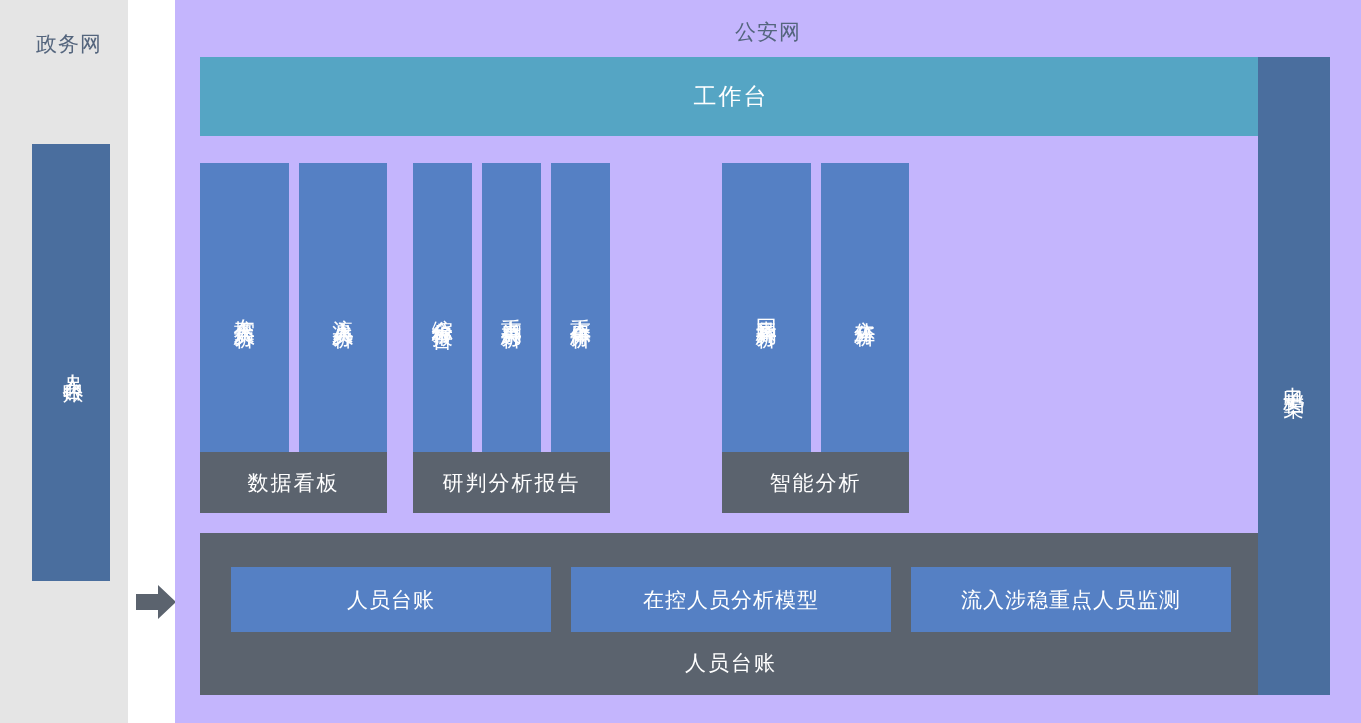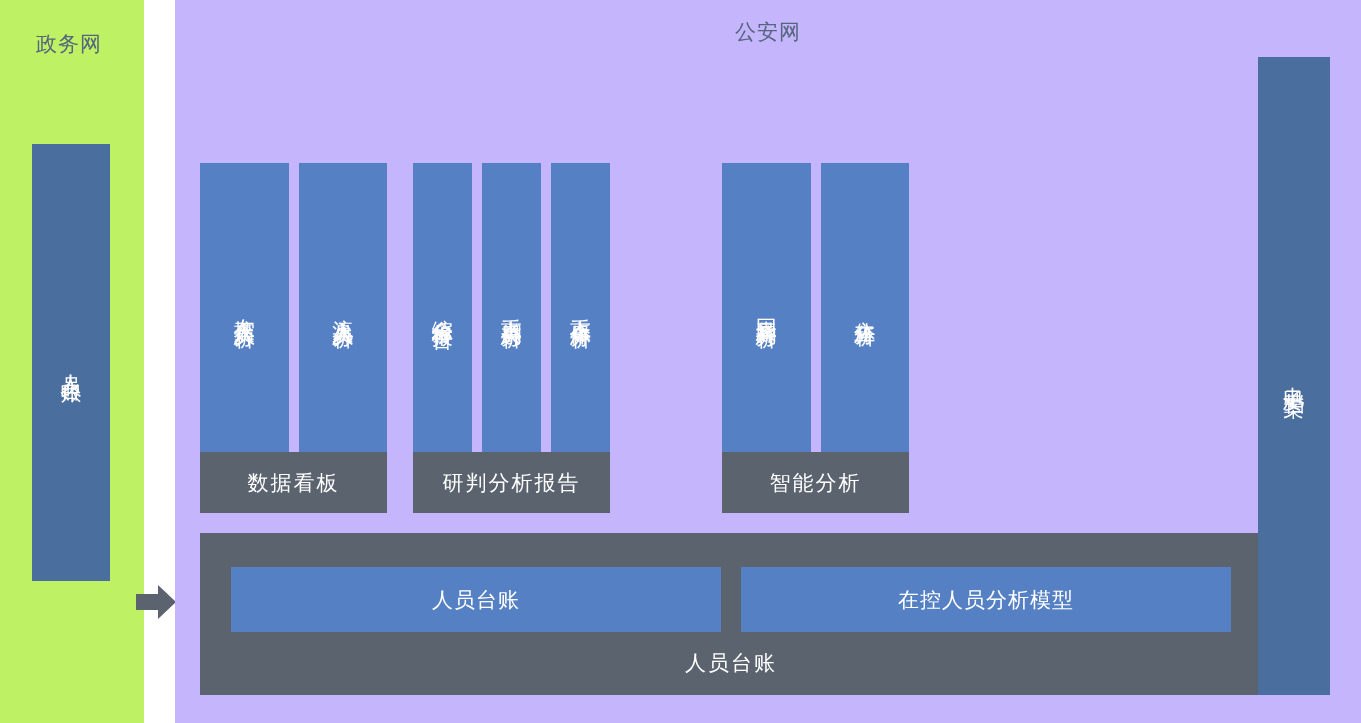--- a/index.html
+++ b/index.html
@@ -7,22 +7,23 @@
     width:1361px;height:723px;
     background:#ffffff;
     font-family:"Liberation Sans","DejaVu Sans",sans-serif;
     overflow:hidden;
     position:relative;
   }
   .canvas{position:absolute;inset:0;}
 
   
   .left-zone{
-    position:absolute;left:0;top:0;width:144px;height:723px;
-    background:#bef264;
+    position:absolute;left:0;top:0;width:128px;height:723px;
+    background:#e5e5e5;
+    font-family:Liberation Mono, monospace;
   }
   .left-zone-title{
     position:absolute;left:0;top:30px;width:138px;
     text-align:center;
     font-size:21px;color:#54657d;letter-spacing:1px;
     white-space:nowrap;
   }
   .left-block{
     position:absolute;left:32px;top:144px;width:78px;height:437px;
     background:#4a6e9e;
@@ -133,20 +134,23 @@
 
   <div class="arrow">
     <svg width="40" height="40" viewBox="0 0 40 40">
       <polygon points="0,12 22,12 22,3 40,20 22,37 22,28 0,28" fill="#5b636e"></polygon>
     </svg>
   </div>
 
   <div class="main-zone">
     <div class="main-zone-title">公安网</div>
 
+    <div class="workbench">
+      <span>工作台</span>
+    </div>
 
     <div class="groups">
 
       <div class="group" id="group-0">
         <div class="cols" style="height:290px;">
           <div class="col" style="width:89px;height:290px;">
             <span class="vtext">在控人员分析</span>
           </div>
           <div class="col" style="width:88px;height:290px;">
             <span class="vtext">流入人员分析</span>
@@ -192,20 +196,23 @@
     </div>
 
     <div class="ledger">
       <div class="ledger-cards">
         <div class="ledger-card">
           <span>人员台账</span>
         </div>
         <div class="ledger-card">
           <span>在控人员分析模型</span>
         </div>
+        <div class="ledger-card">
+          <span>流入涉稳重点人员监测</span>
+        </div>
       </div>
       <div class="ledger-title">人员台账</div>
     </div>
 
   </div>
 
   <div class="right-block">
     <span class="vtext">电子档案</span>
   </div>
 

